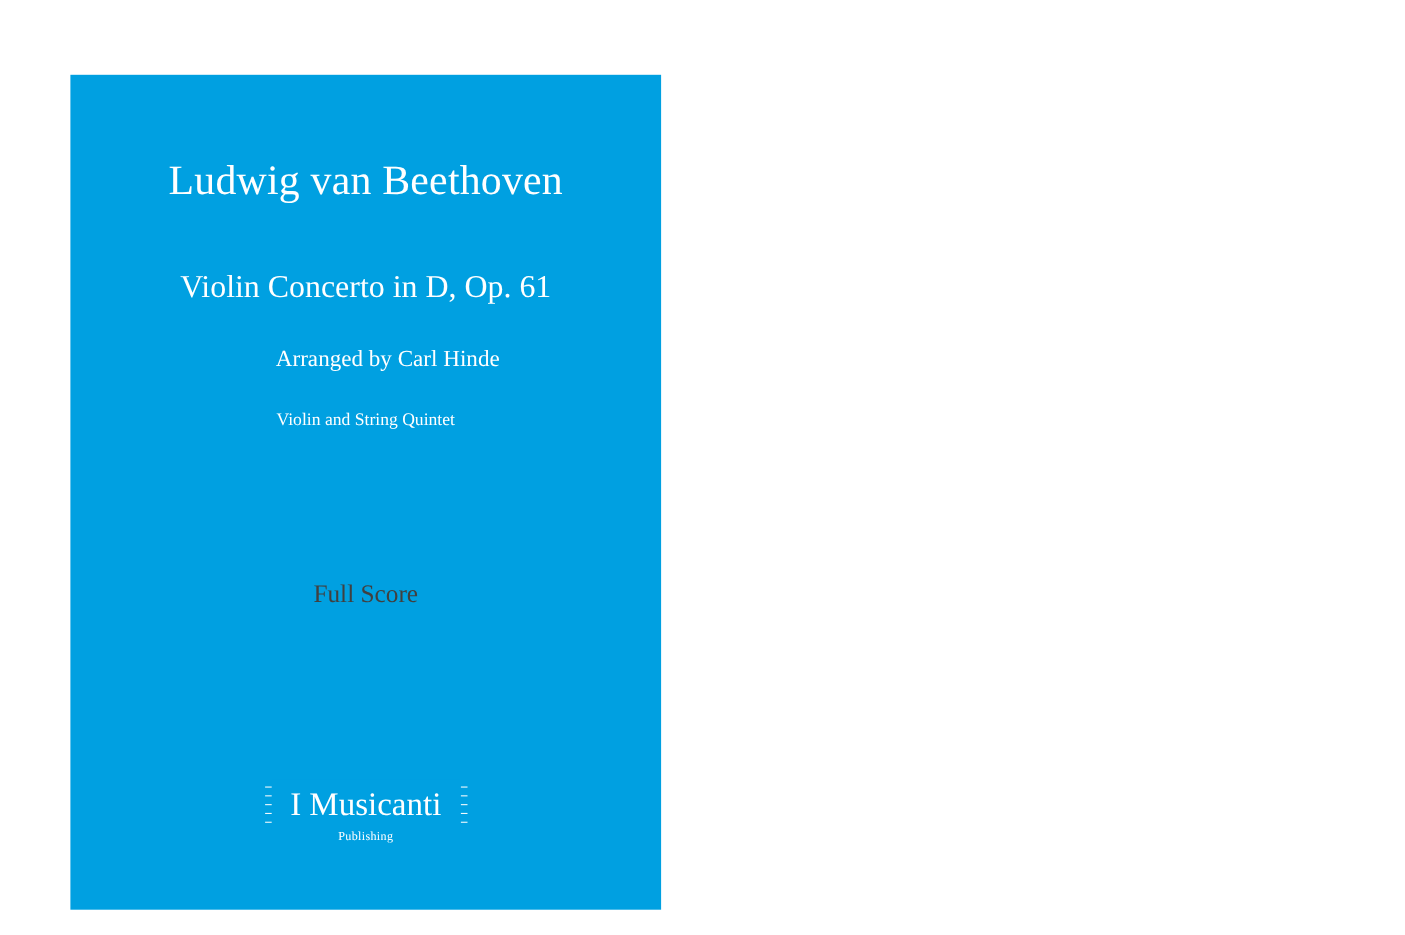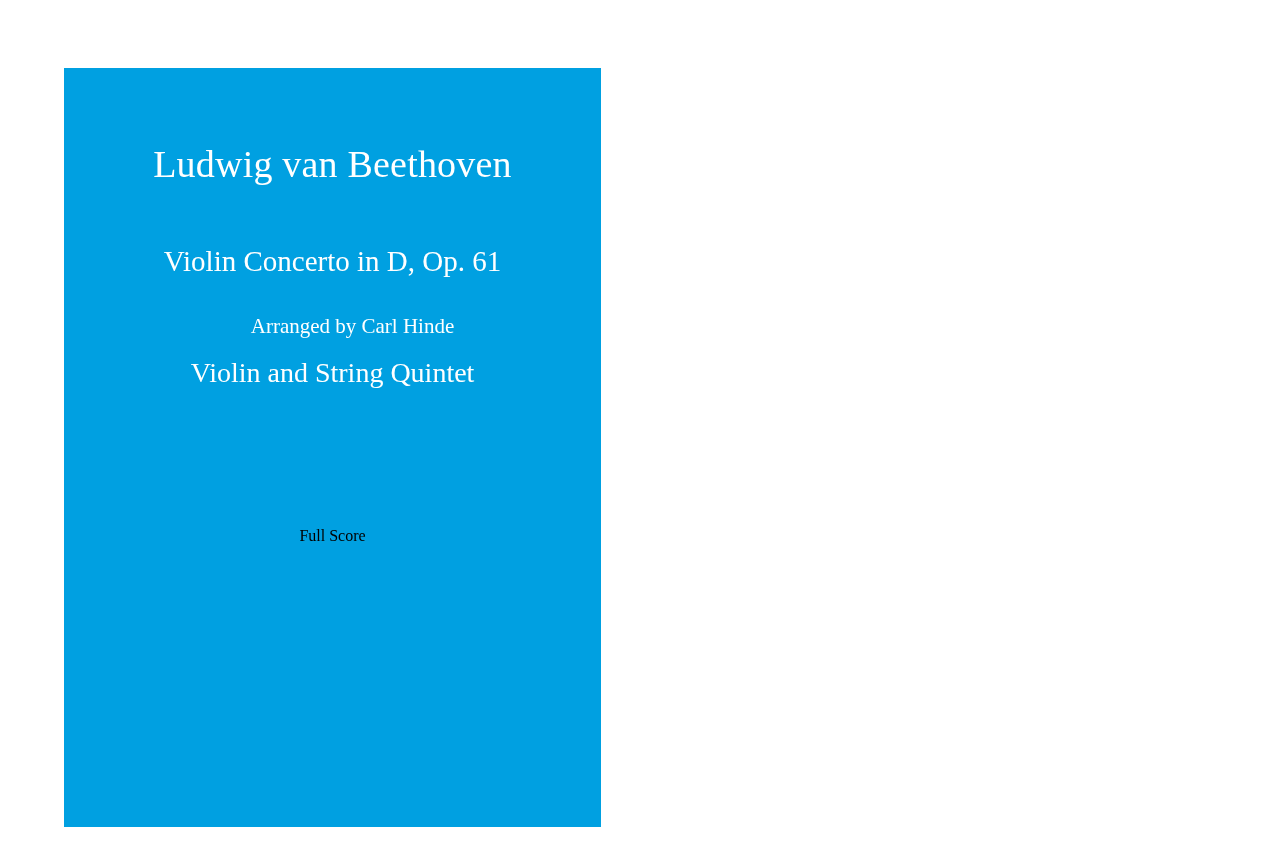--- a/index.html
+++ b/index.html
@@ -65,34 +65,34 @@
     font-size: 21px;
     line-height: 1.2;
     color: #ffffff;
     padding-left: 40px;
   }
 
   .instrumentation {
     position: absolute;
     left: 0;
     right: 0;
-    top: 288px;
-    font-size: 28px;
+    top: 304px;
+    font-size: 16px;
     line-height: 1.2;
     color: #ffffff;
   }
 
   .score-type {
     position: absolute;
     left: 0;
     right: 0;
     top: 458px;
-    font-size: 16px;
+    font-size: 23px;
     line-height: 1.2;
-    color: #000000;
+    color: #404040;
   }
 
   .publisher-block {
     position: absolute;
     left: 0;
     right: 0;
     bottom: 46px;
     height: 72px;
   }
 
@@ -161,16 +161,29 @@
     <div class="composer">Ludwig van Beethoven</div>
 
     <div class="work-title">Violin Concerto in D, Op. 61</div>
 
     <div class="arranger">Arranged by Carl Hinde</div>
 
     <div class="instrumentation">Violin and String Quintet</div>
 
     <div class="score-type">Full Score</div>
 
+    <div class="publisher-block">
+      <div class="publisher-logo">
+        <div class="staff-lines">
+          <div class="line l1"></div>
+          <div class="line l2"></div>
+          <div class="line l3"></div>
+          <div class="line l4"></div>
+          <div class="line l5"></div>
+        </div>
+        <div class="publisher-name">I Musicanti</div>
+      </div>
+      <div class="publisher-sub">Publishing</div>
+    </div>
 
   </div>
 
 </div>
 
 </body></html>

